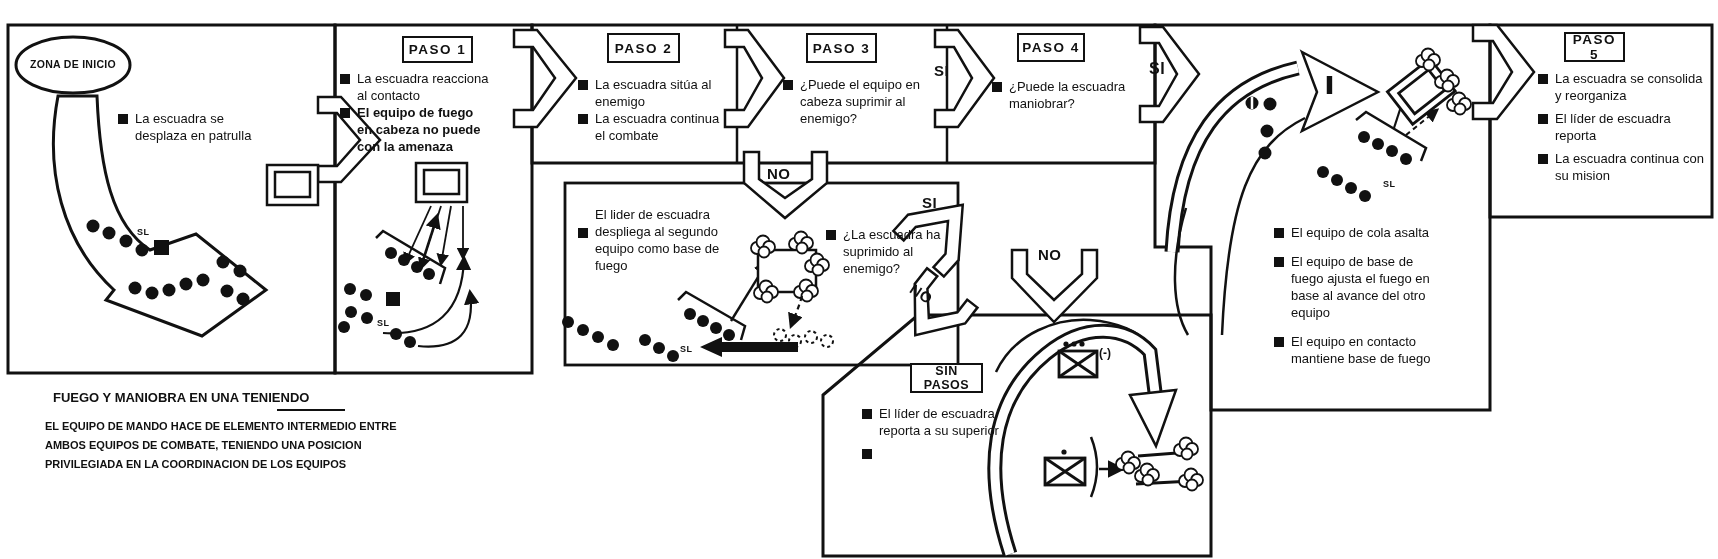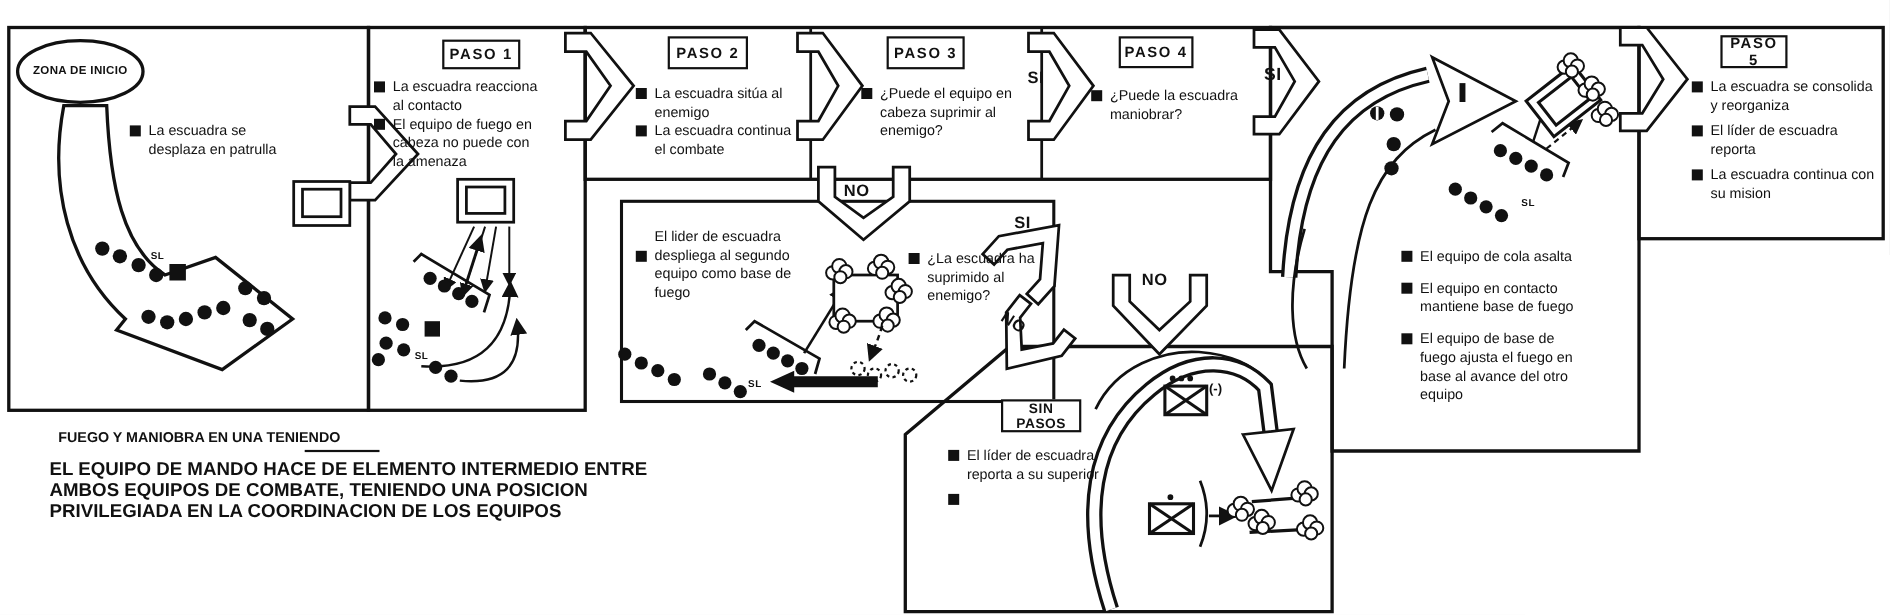--- a/index.html
+++ b/index.html
@@ -30,21 +30,21 @@
   .sq-drop { margin-top:22px !important; }
   .lbl { position:absolute; font-weight:bold; }
   .lbl-flow { font-size:15px; letter-spacing:0.5px; }
   .lbl-sl { font-size:9px; letter-spacing:0.5px; }
   .lbl-minus { font-size:12px; }
   .size-marker {
     position:absolute; font-weight:bold; font-size:25px;
     transform:scaleX(1.5); line-height:1;
   }
   .caption-title { position:absolute; font-weight:bold; font-size:13px; white-space:nowrap; }
-  .caption-line { font-weight:bold; font-size:17px; line-height:19px; white-space:nowrap; }
+  .caption-line { font-weight:bold; font-size:11px; line-height:19px; white-space:nowrap; }
   .overline { position:absolute; border-top:2.5px solid #111; width:68px; height:0; }
   .rot33 { transform:rotate(33deg); transform-origin:left top; }
 </style>
 </head>
 <body>
 
 <div class="stage">
 
   <svg class="overlay" viewBox="0 0 1718 559">
     <defs>
@@ -257,21 +257,21 @@
   </div>
 
   <div class="titlebox" style="left:402px; top:36px; width:71px; height:27px;">PASO 1</div>
   <div class="bullets" style="left:340px; top:70px;">
     <div class="bul">
       <span class="sq"></span>
       <span class="bt" style="width:132px;">La escuadra reacciona al contacto</span>
     </div>
     <div class="bul">
       <span class="sq"></span>
-      <span class="bt" style="width:132px;">El equipo de fuego en cabeza no puede con la amenaza</span>
+      <span class="bt" style="width:132px;font-weight:bold;">El equipo de fuego en cabeza no puede con la amenaza</span>
     </div>
   </div>
 
   <div class="titlebox" style="left:607px; top:33px; width:73px; height:30px;">PASO 2</div>
   <div class="bullets" style="left:578px; top:76px;">
     <div class="bul">
       <span class="sq"></span>
       <span class="bt" style="width:130px;">La escuadra sitúa al enemigo</span>
     </div>
     <div class="bul">
@@ -336,25 +336,25 @@
     </div>
   </div>
 
   <div class="bullets" style="left:1274px; top:224px;">
     <div class="bul">
       <span class="sq"></span>
       <span class="bt" style="width:155px;">El equipo de cola asalta</span>
     </div>
     <div class="bul gap12">
       <span class="sq"></span>
+      <span class="bt" style="width:155px;">El equipo de base de fuego ajusta el fuego en base al avance del otro equipo</span>
+    </div>
+    <div class="bul gap12">
+      <span class="sq"></span>
       <span class="bt" style="width:155px;">El equipo en contacto mantiene base de fuego</span>
-    </div>
-    <div class="bul gap12">
-      <span class="sq"></span>
-      <span class="bt" style="width:155px;">El equipo de base de fuego ajusta el fuego en base al avance del otro equipo</span>
     </div>
   </div>
 
   <div class="lbl lbl-flow" style="left:934px; top:62px;">SI</div>
   <div class="lbl lbl-flow" style="left:1149px; top:60px; font-size:16px;">SI</div>
   <div class="lbl lbl-flow" style="left:922px; top:194px;">SI</div>
   <div class="lbl lbl-flow" style="left:767px; top:165px;">NO</div>
   <div class="lbl lbl-flow rot33" style="left:916px; top:280px;">NO</div>
   <div class="lbl lbl-flow" style="left:1038px; top:246px;">NO</div>
 

